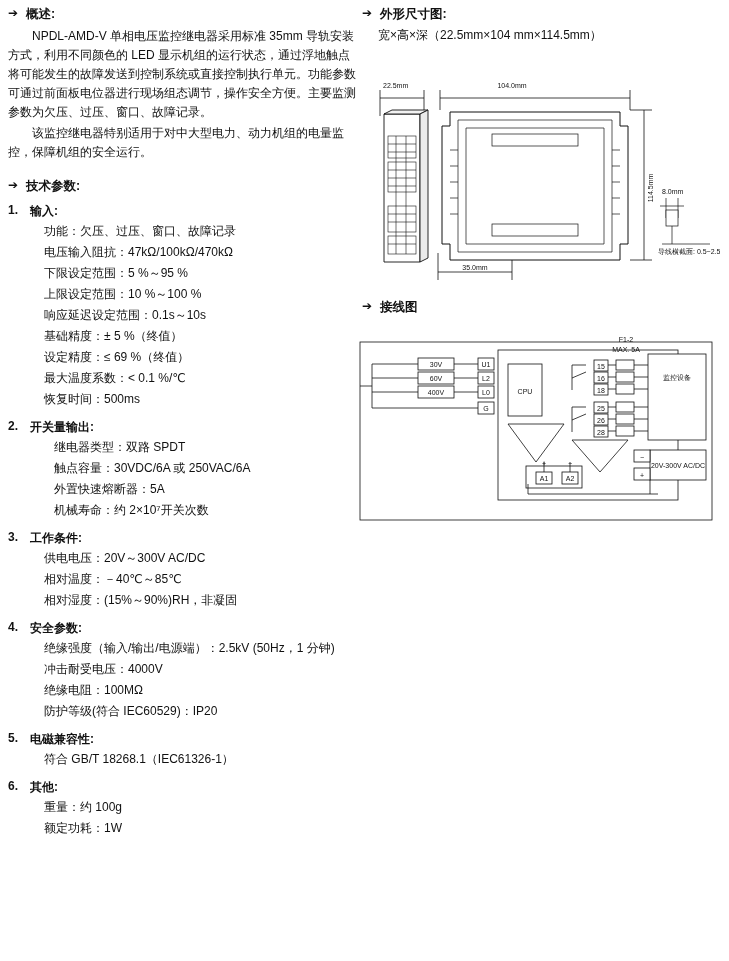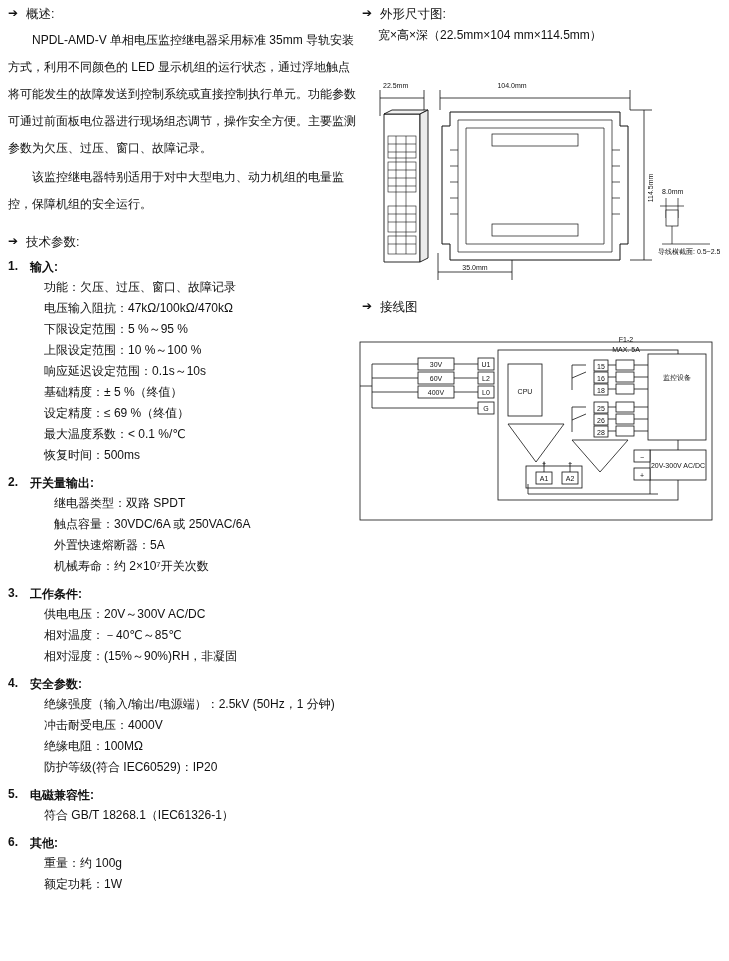--- a/index.html
+++ b/index.html
@@ -17,26 +17,26 @@
   .col-right{position:absolute;left:362px;top:6px;width:360px;}
 
   .sec-head{
     display:flex;align-items:flex-start;gap:5px;
     font-weight:bold;font-size:12.5px;margin-bottom:4px;
   }
   .arrow{
     color:#111;font-size:12px;line-height:14px;
     display:inline-block;width:13px;
   }
-  .sec-title{font-weight:normal;}
+  .sec-title{font-weight:bold;}
 
   p.para{
     margin:0 0 2px 0;
     text-indent:24px;
-    line-height:27px;
+    line-height:19px;
     font-size:12px;
   }
 
   .num-item{display:flex;margin-top:8px;}
   .num{width:22px;flex:0 0 22px;font-weight:bold;font-size:12px;text-align:left;}
   .num-body{flex:1;}
   .num-title{font-weight:bold;font-size:12px;margin-bottom:2px;}
   .row-line{margin:0 0 2px 0;line-height:19px;font-size:12px;padding-left:14px;}
   .row-line.ind{padding-left:24px;}
 

